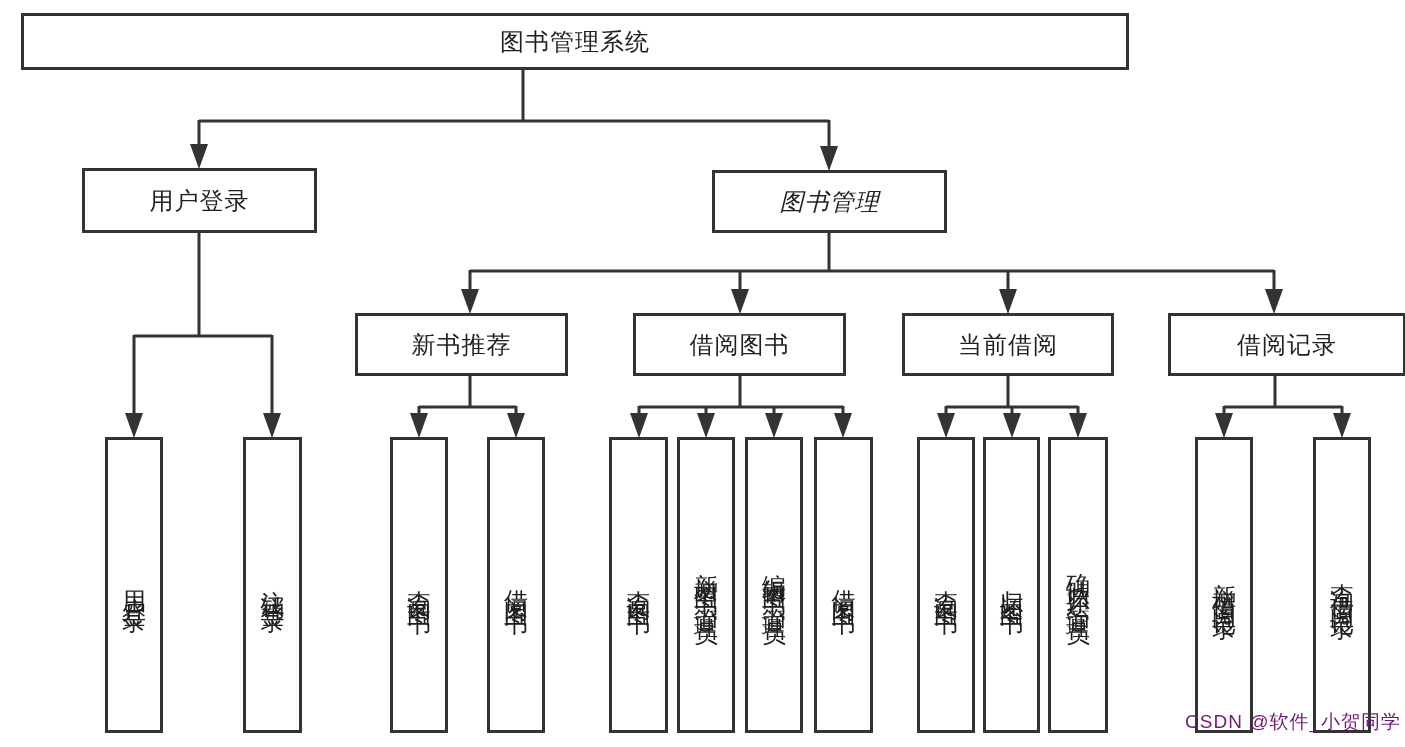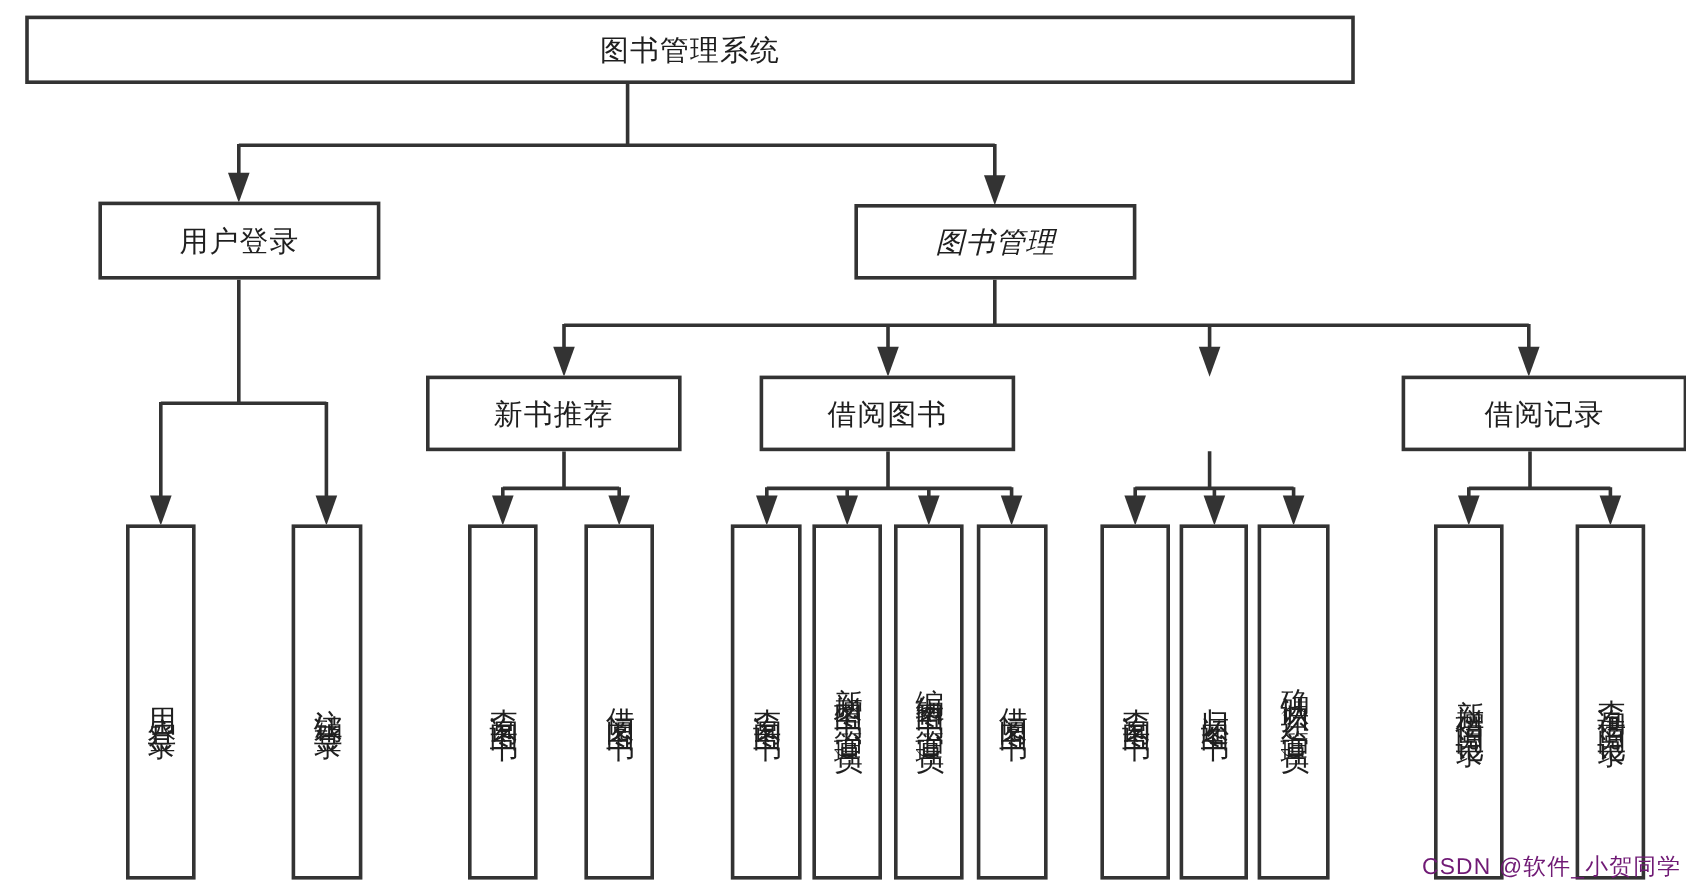--- a/index.html
+++ b/index.html
@@ -109,20 +109,21 @@
     </g>
   </svg>
 
   <div class="box" style="left:21px; top:13px; width:1108px; height:57px;">图书管理系统</div>
 
   <div class="box" style="left:82px; top:168px; width:235px; height:65px;">用户登录</div>
   <div class="box" style="left:712px; top:170px; width:235px; height:63px;font-style:italic;">图书管理</div>
 
   <div class="box" style="left:355px; top:313px; width:213px; height:63px;">新书推荐</div>
   <div class="box" style="left:633px; top:313px; width:213px; height:63px;">借阅图书</div>
+  <div class="box" style="left:902px; top:313px; width:212px; height:63px;">当前借阅</div>
   <div class="box" style="left:1168px; top:313px; width:238px; height:63px;">借阅记录</div>
 
   <div class="leaf" style="left:105px; width:58px;">
     <span>用户登录</span>
   </div>
   <div class="leaf" style="left:243px; width:59px;">
     <span>注销登录</span>
   </div>
 
   <div class="leaf" style="left:390px; width:58px;">

